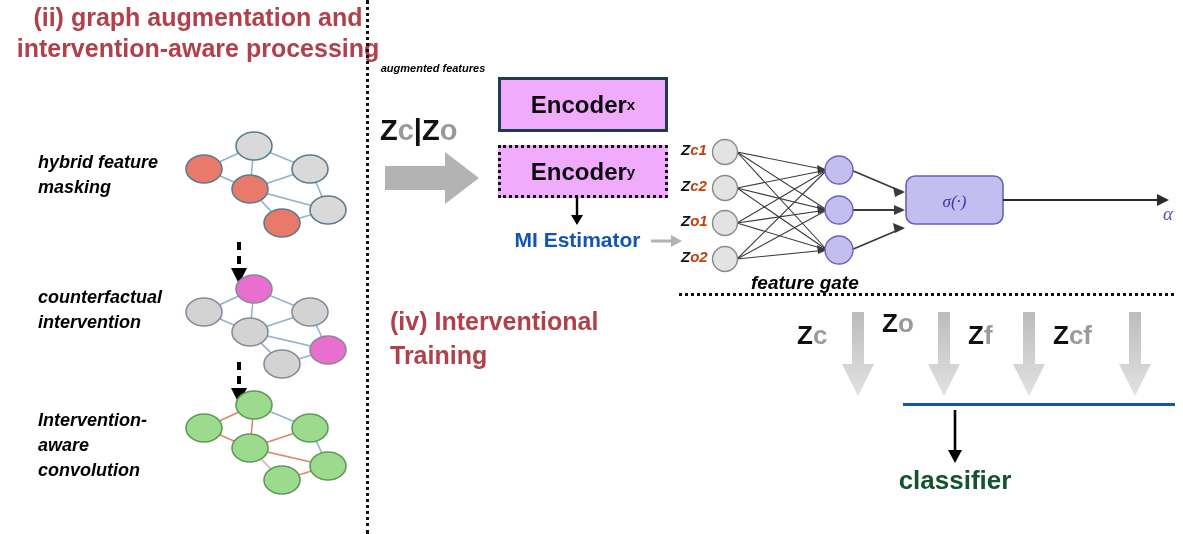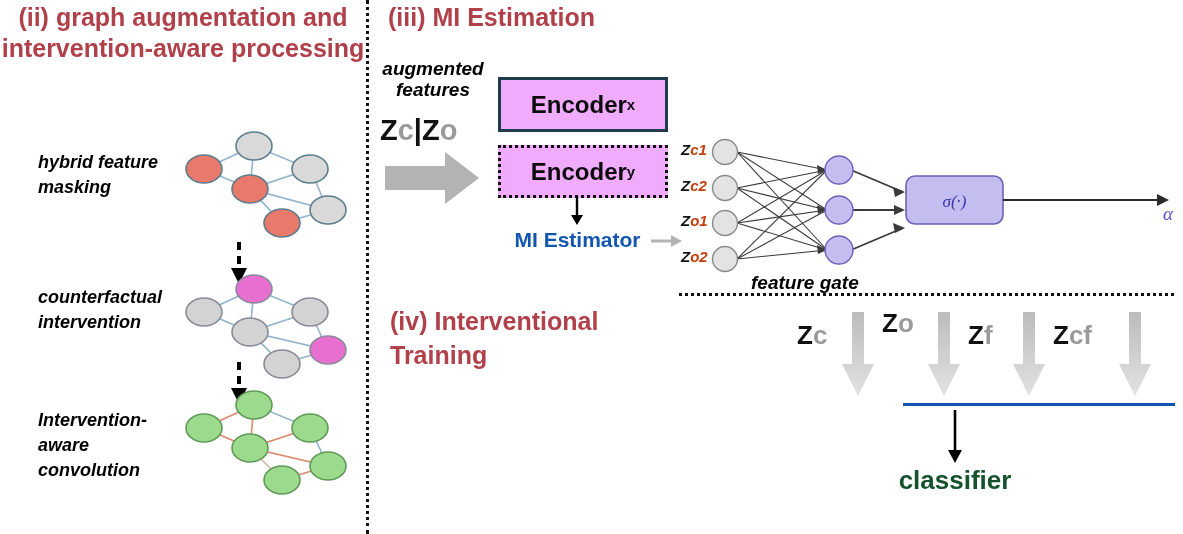--- a/index.html
+++ b/index.html
@@ -6,21 +6,21 @@
   body{width:1183px;height:534px;font-family:"Liberation Sans",sans-serif;overflow:hidden;}
   #stage{position:relative;width:1183px;height:534px;background:#fff;}
 
   .abs{position:absolute;}
 
   
   .sec-title{
     color:#b0404a;font-weight:bold;font-size:25px;line-height:31px;
     font-family:"Liberation Sans",sans-serif;
   }
-  #title-ii{left:0px;top:2px;width:366px;text-align:center;}
+  #title-ii{left:0px;top:2px;width:366px;text-align:center;padding-left:15px;}
   #title-iii{left:388px;top:2px;width:300px;text-align:left;}
   #title-iv{left:390px;top:304px;width:262px;text-align:left;line-height:34px;}
 
   
   #v-divider{
     left:366px;top:0px;width:0px;height:534px;
     border-left:3px dotted #111;
   }
 
   
@@ -31,21 +31,21 @@
   #lbl-hybrid{left:38px;top:150px;width:150px;}
   #lbl-counter{left:38px;top:285px;width:160px;}
   #lbl-interv{left:38px;top:408px;width:150px;}
 
   
   .graph-svg{display:block;}
 
   
   #aug-feat{
     left:378px;top:58px;width:110px;text-align:center;
-    font-weight:bold;font-style:italic;font-size:19px;line-height:21px;color:#000;
+    font-weight:bold;font-style:italic;font-size:11px;line-height:21px;color:#000;
   }
 
   
   #zczo{left:380px;top:114px;font-weight:bold;font-size:29px;letter-spacing:0px;}
   #zczo .k{color:#111;}
   #zczo .g{color:#9a9a9a;}
 
   
   .enc-box{
     display:flex;align-items:center;justify-content:center;
@@ -91,21 +91,20 @@
 
   
   #classifier-lbl{left:855px;top:465px;width:200px;text-align:center;font-weight:bold;font-size:26px;color:#14532d;}
 </style>
 </head>
 <body>
 
 <div id="stage">
 
   <div class="abs sec-title" id="title-ii">(ii) graph augmentation and intervention-aware processing</div>
-  <div class="abs sec-title" id="title-iii">(iii) MI Estimation</div>
   <div class="abs sec-title" id="title-iv">(iv) Interventional Training</div>
 
   <div class="abs" id="v-divider"></div>
 
   <div class="abs stage-label" id="lbl-hybrid">hybrid feature masking</div>
   <div class="abs stage-label" id="lbl-counter">counterfactual intervention</div>
   <div class="abs stage-label" id="lbl-interv">Intervention-aware convolution</div>
 
   <div class="abs" style="left:182px;top:126px;">
     <svg class="graph-svg" width="170" height="115" viewBox="0 0 170 115">

